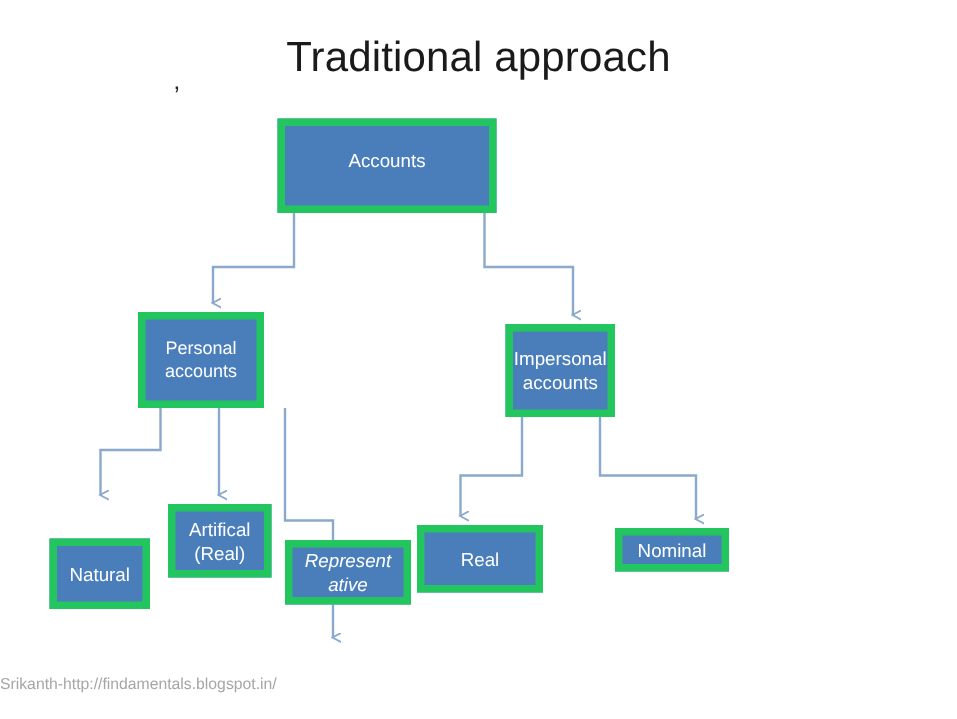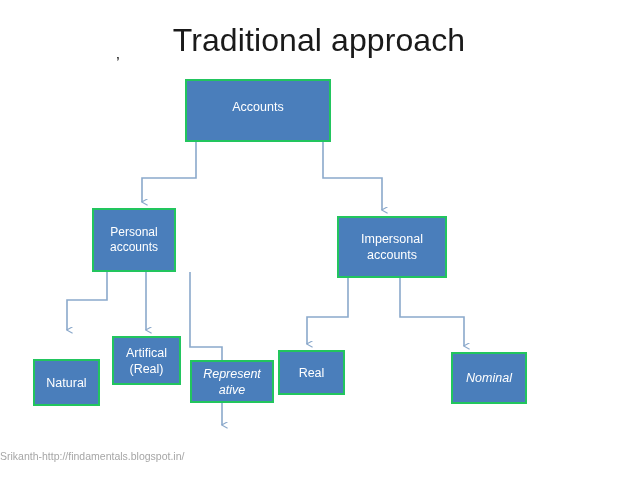--- a/index.html
+++ b/index.html
@@ -23,64 +23,64 @@
     height: 479px;
     background: #ffffff;
   }
   
   .slide-title {
     position: absolute;
     left: 0;
     top: 22px;
     width: 638px;
     text-align: center;
-    font-size: 32px;
+    font-size: 28px;
     color: #1a1a1a;
     font-weight: normal;
     letter-spacing: 0.1px;
     white-space: nowrap;
   }
   
   .stray-mark {
     position: absolute;
     left: 116px;
     top: 55px;
     font-size: 17px;
     color: #262626;
     line-height: 1;
   }
   
   .node {
     position: absolute;
     box-sizing: border-box;
     background: #4a7ebb;
-    border: 2px solid #22c55e;
+    border: 5px solid #22c55e;
     color: #ffffff;
     display: flex;
     align-items: center;
     justify-content: center;
     text-align: center;
     font-size: 12.5px;
     line-height: 1.28;
     z-index: 4;
     padding: 0 3px;
   }
   .node .label { display: block; }
 
   #node-accounts   { left: 185px; top:  79px; width: 146px; height:  63px; }
   #node-accounts .label { transform: translateY(-4px); }
 
   #node-personal   { left:  92px; top: 208px; width: 84px; height:  64px; font-size: 12px; }
-  #node-impersonal { left: 337px; top: 216px; width:  110px; height:  62px; font-size: 12.5px; text-align: center; }
+  #node-impersonal { left: 337px; top: 216px; width:  73px; height:  62px; font-size: 12.5px; text-align: center; }
 
   #node-natural     { left:  33px; top: 336px; width:  67px; height:  47px; margin-top: 23px; }
   #node-artifical   { left: 112px; top: 336px; width:  69px; height:  49px; }
   #node-representative { left: 190px; top: 360px; width:  84px; height:  43px; font-style: italic; }
-  #node-real        { left: 278px; top: 350px; width:  67px; height:  45px; }
-  #node-nominal     { left: 451px; top: 352px; width:  76px; height:  52px; font-style: italic; }
+  #node-real        { left: 278px; top: 350px; width:  84px; height:  45px; }
+  #node-nominal     { left: 410px; top: 352px; width:  76px; height:  29px; }
 
   
   #connectors {
     position: absolute;
     left: 0; top: 0;
     width: 638px;
     height: 479px;
     z-index: 2;
   }
   

